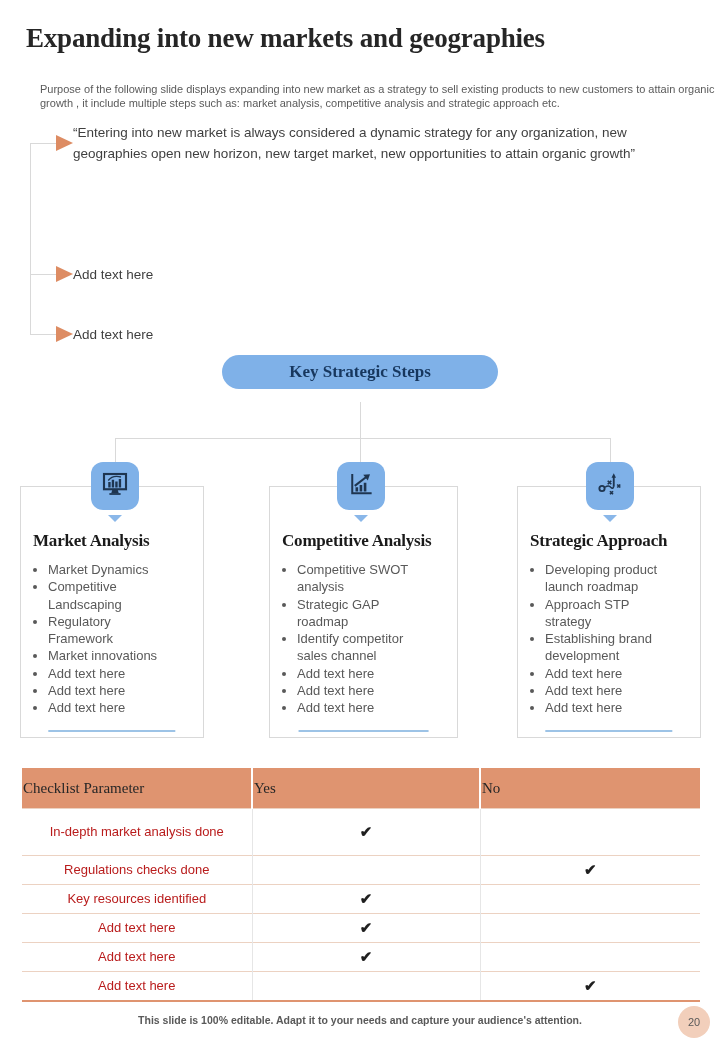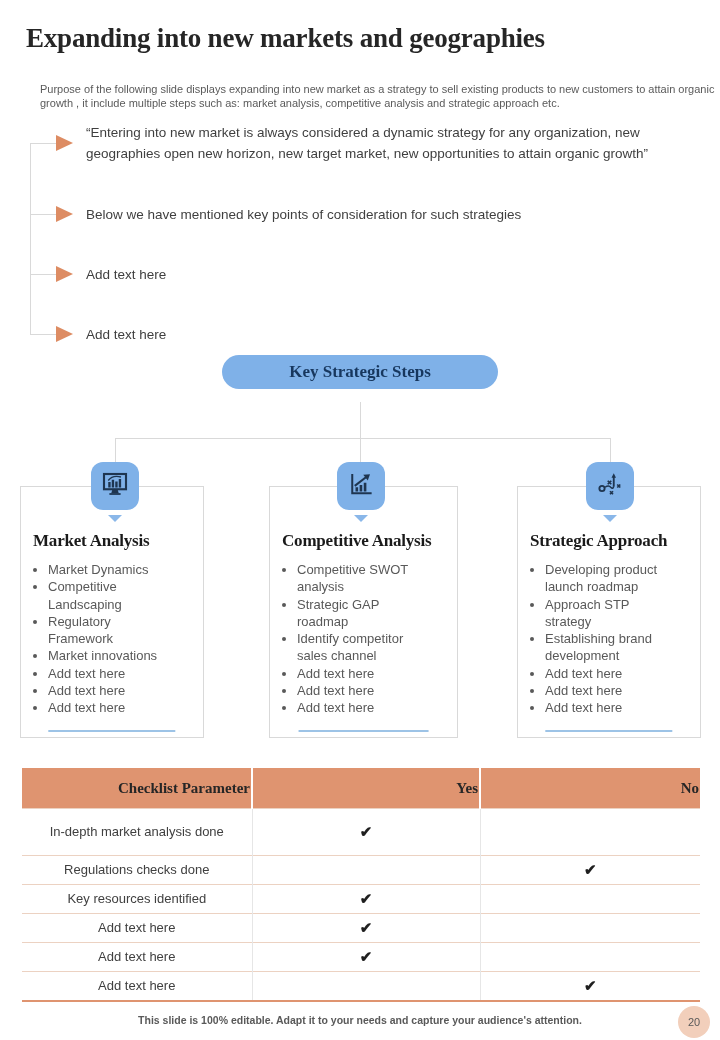--- a/index.html
+++ b/index.html
@@ -18,21 +18,21 @@
     font-size:11px;line-height:14px;color:#5a5a5a;
   }
   
   .spine{position:absolute;left:30px;top:143px;width:1px;height:191px;background:#d9d9d9;}
   .bullet{position:absolute;left:30px;display:flex;align-items:center;}
   .bullet .stub{width:26px;height:1px;background:#d9d9d9;flex:0 0 auto;}
   .bullet .tri{
     width:0;height:0;flex:0 0 auto;
     border-left:17px solid #dd8c63;border-top:8px solid transparent;border-bottom:8px solid transparent;
   }
-  .bullet .btext{margin-left:13px;font-size:13.5px;line-height:21px;color:#3f3f3f;}
+  .bullet .btext{font-size:13.5px;line-height:21px;color:#3f3f3f;}
   .b1{top:122px;} .b1 .btext{width:618px;}
   .b2{top:204px;height:20px;} .b3{top:264px;height:20px;} .b4{top:324px;height:20px;}
   
   .pill{
     position:absolute;left:222px;top:355px;width:276px;height:34px;border-radius:21px;
     background:#7fb1e8;display:flex;align-items:center;justify-content:center;
     font-family:"Liberation Serif",serif;font-weight:700;font-size:17px;color:#17375e;
   }
   .conn{position:absolute;background:#d9d9d9;}
   .icon-box{
@@ -60,26 +60,26 @@
     position:absolute;bottom:5px;left:50%;transform:translateX(-50%);
     width:70%;height:2px;background:#9dc3e6;
   }
   
   .check-table{
     position:absolute;left:22px;top:768px;width:678px;border-collapse:collapse;table-layout:fixed;
     border-bottom:2px solid #df9470;
   }
   .check-table col.c1{width:230px;} .check-table col.c2{width:228px;} .check-table col.c3{width:220px;}
   .check-table th{
-    background:#df9470;height:38px;font-family:"Liberation Serif",serif;font-weight:700;
-    font-size:15px;color:#262626;text-align:right;
+    background:#df9470;height:38px;font-family:"Liberation Serif",serif;font-weight:400;
+    font-size:15px;color:#262626;text-align:left;
   }
   .check-table th + th{border-left:2px solid #ffffff;}
   .check-table td{
-    border-top:1px solid #ecd2c2;text-align:center;font-size:13px;color:#404040;
+    border-top:1px solid #ecd2c2;text-align:center;font-size:13px;color:#b91c1c;
     line-height:16px;padding:2px 4px;
   }
   .check-table td + td{border-left:1px solid #e6e6e6;}
   .check-table tr.tall td{height:42px;} .check-table tr.short td{height:24px;}
   .check-table td.mark{font-size:15px;font-weight:700;color:#1f1f1f;}
   
   .footer-text{
     position:absolute;left:0;top:1014px;width:720px;text-align:center;
     font-size:10.5px;font-weight:700;color:#595959;
   }
@@ -96,25 +96,20 @@
 
   <h1 class="title">Expanding into new markets and geographies</h1>
   <p class="subtitle">Purpose of the following slide displays expanding into new market as a strategy to sell existing products to new customers to attain organic growth , it include multiple steps such as: market analysis, competitive analysis and strategic approach etc.</p>
 
   <div class="spine"></div>
 
   <div class="bullet b1">
     <span class="stub"></span>
     <span class="tri"></span>
     <span class="btext">“Entering into new market is always considered a dynamic strategy for any organization, new geographies open new horizon, new target market, new opportunities  to attain organic growth”</span>
-  </div>
-  <div class="bullet b2">
-    <span class="stub"></span>
-    <span class="tri"></span>
-    <span class="btext">Below we have mentioned key points of consideration for such strategies</span>
   </div>
   <div class="bullet b3">
     <span class="stub"></span>
     <span class="tri"></span>
     <span class="btext">Add text here</span>
   </div>
   <div class="bullet b4">
     <span class="stub"></span>
     <span class="tri"></span>
     <span class="btext">Add text here</span>

